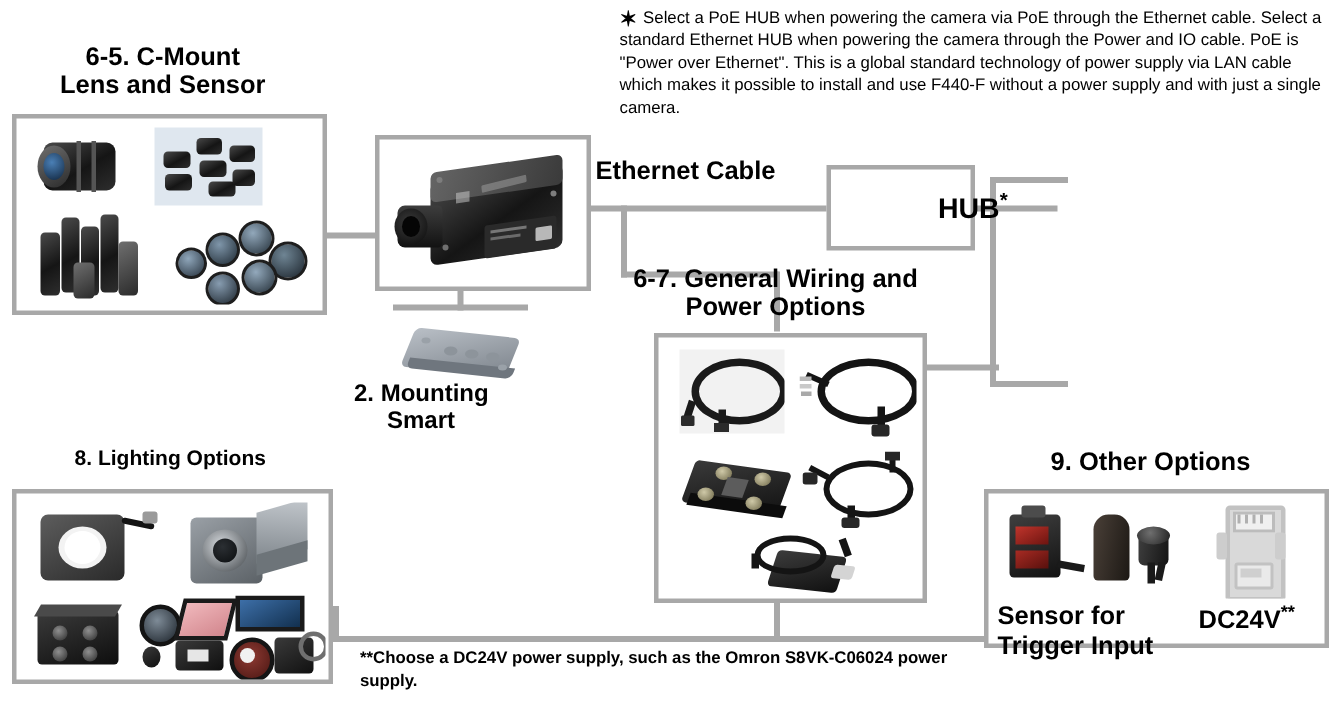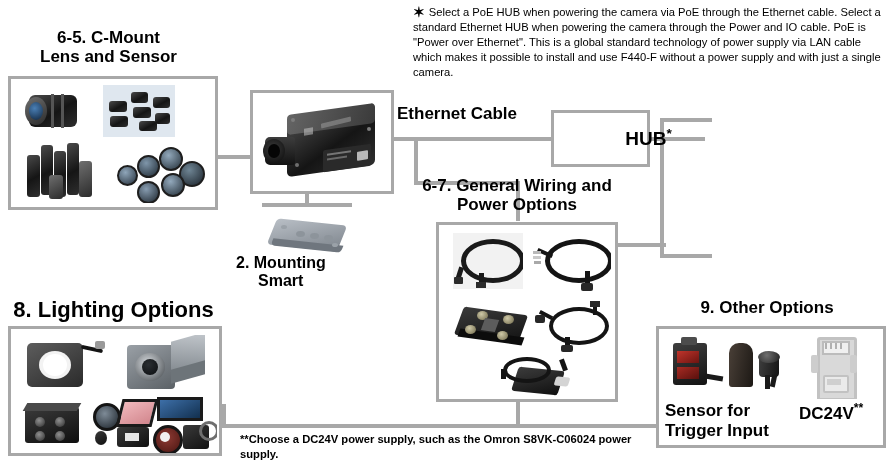--- a/index.html
+++ b/index.html
@@ -202,21 +202,21 @@
 
     <div class="ph" style="left:58px;top:128px;width:86px;height:46px;">
       <div style="position:absolute;left:18px;top:16px;width:46px;height:24px;background:linear-gradient(160deg,#3c3c3c,#101010);transform:skew(-18deg,6deg);border-radius:3px;"></div>
       <div style="position:absolute;left:58px;top:24px;width:14px;height:9px;background:#d4d4d4;transform:skew(-18deg,6deg);border-radius:2px;"></div>
       <div style="position:absolute;left:6px;top:4px;width:40px;height:18px;border:4px solid #141414;border-radius:50%;"></div>
       <div style="position:absolute;left:4px;top:16px;width:5px;height:10px;background:#141414;"></div>
       <div style="position:absolute;left:64px;top:6px;width:5px;height:12px;background:#141414;transform:rotate(-20deg);"></div>
     </div>
   </div>
 
-  <div class="hd" style="left:6px;top:298px;width:215px;font-size:22px;">8. Lighting Options</div>
+  <div class="hd" style="left:6px;top:298px;width:215px;font-size:14px;">8. Lighting Options</div>
   <div class="box" style="left:8px;top:326px;width:214px;height:130px;">
 
     <div class="ph" style="left:12px;top:8px;width:86px;height:58px;">
       <div style="position:absolute;left:4px;top:6px;width:56px;height:44px;background:linear-gradient(150deg,#5d5d5d,#2a2a2a);border-radius:5px;"></div>
       <div class="disc" style="left:16px;top:14px;width:32px;height:28px;background:#f3f3f3;"></div>
       <div class="disc" style="left:20px;top:17px;width:24px;height:22px;background:#fff;"></div>
       <div style="position:absolute;left:58px;top:10px;width:22px;height:4px;background:#141414;border-radius:2px;transform:rotate(12deg);"></div>
       <div style="position:absolute;left:72px;top:4px;width:10px;height:8px;background:#9a9a9a;border-radius:2px;"></div>
     </div>
 
@@ -245,21 +245,21 @@
       <div style="position:absolute;left:26px;top:30px;width:32px;height:20px;background:linear-gradient(150deg,#3a3a3a,#0f0f0f);border-radius:3px;"></div>
       <div style="position:absolute;left:34px;top:36px;width:14px;height:8px;background:#e6e6e6;"></div>
       <div class="disc" style="left:62px;top:28px;width:24px;height:24px;background:radial-gradient(circle at 45% 40%,#8e3a33,#4a1612);border:3px solid #151515;"></div>
       <div class="disc" style="left:69px;top:35px;width:10px;height:10px;background:#f1f1f1;"></div>
       <div style="position:absolute;left:92px;top:28px;width:26px;height:24px;background:linear-gradient(150deg,#3a3a3a,#111);border-radius:3px;"></div>
       <div style="position:absolute;left:108px;top:24px;width:14px;height:14px;border:3px solid #6f6f6f;border-radius:50%;"></div>
     </div>
   </div>
 
   <div class="hd" style="left:648px;top:298px;width:238px;font-size:17px;">9. Other Options</div>
-  <div class="box" style="left:656px;top:326px;width:230px;height:122px;">
+  <div class="box" style="left:656px;top:326px;width:230px;height:106px;">
 
     <div class="ph" style="left:8px;top:6px;width:60px;height:60px;">
       <div style="position:absolute;left:6px;top:8px;width:34px;height:42px;background:linear-gradient(160deg,#3f3f3f,#121212);border-radius:3px;"></div>
       <div style="position:absolute;left:10px;top:16px;width:22px;height:12px;background:linear-gradient(150deg,#c0352c,#6d1410);"></div>
       <div style="position:absolute;left:10px;top:32px;width:22px;height:12px;background:linear-gradient(150deg,#a82b23,#58100d);"></div>
       <div style="position:absolute;left:14px;top:2px;width:16px;height:8px;background:#4c4c4c;border-radius:2px;"></div>
       <div style="position:absolute;left:38px;top:40px;width:18px;height:5px;background:#1a1a1a;transform:rotate(10deg);"></div>
     </div>
 
     <div class="ph" style="left:66px;top:8px;width:72px;height:58px;">

